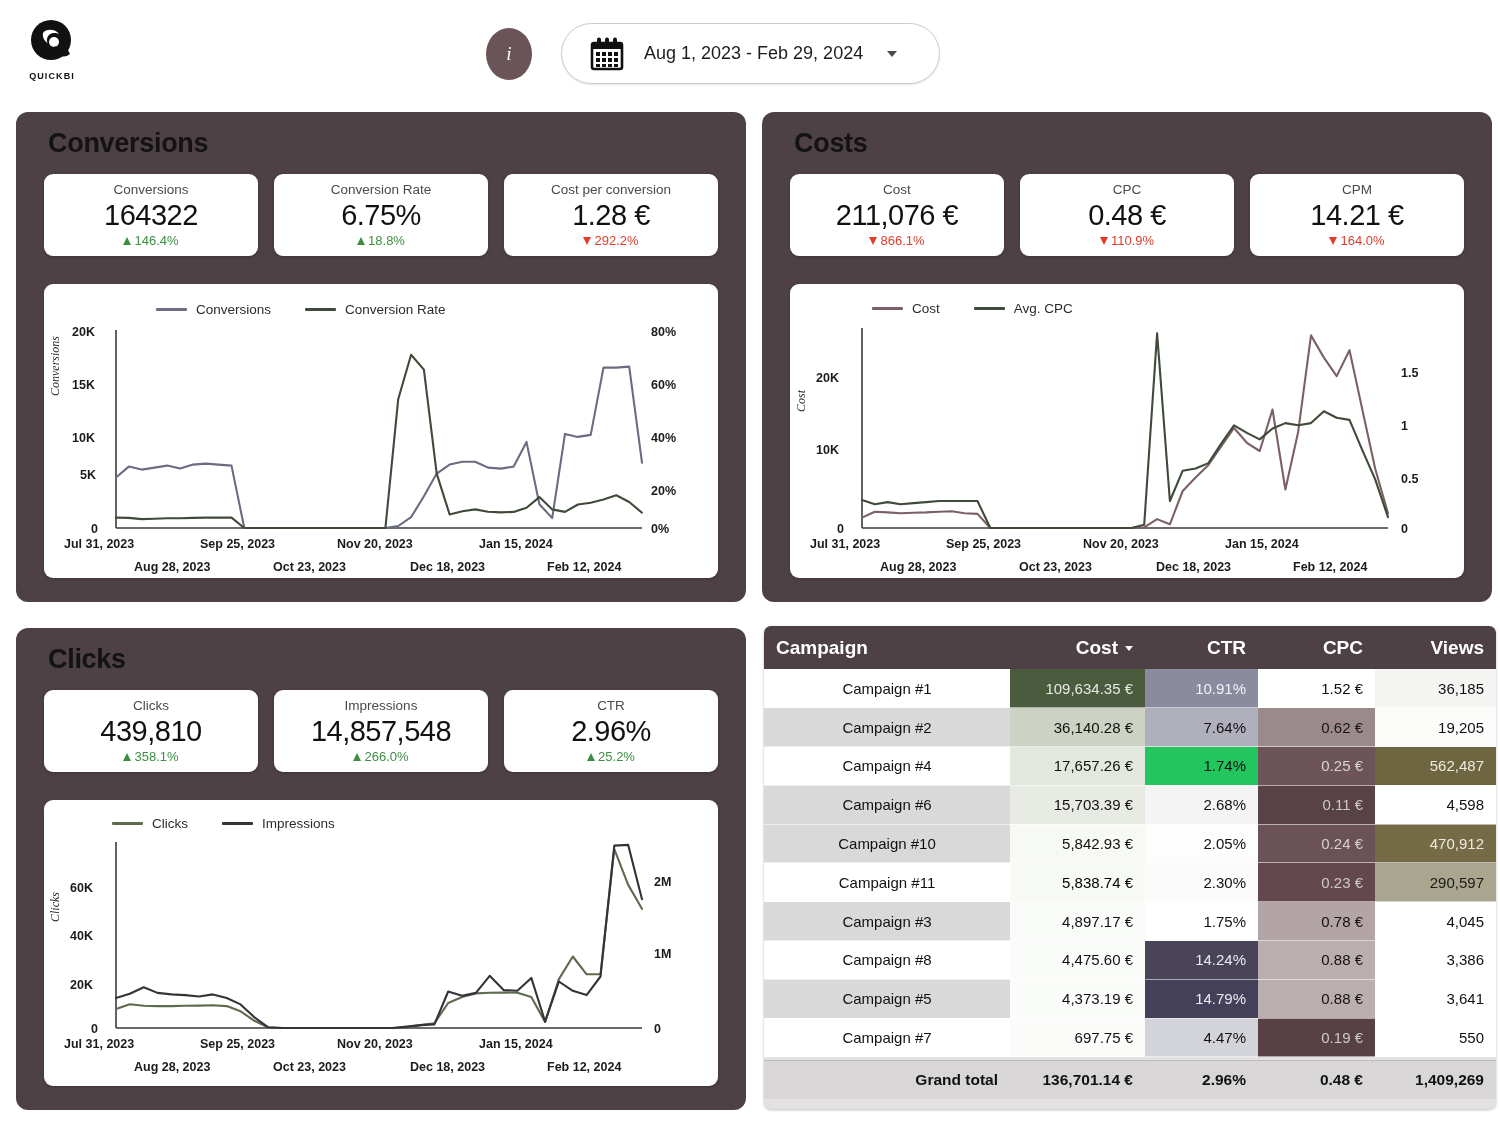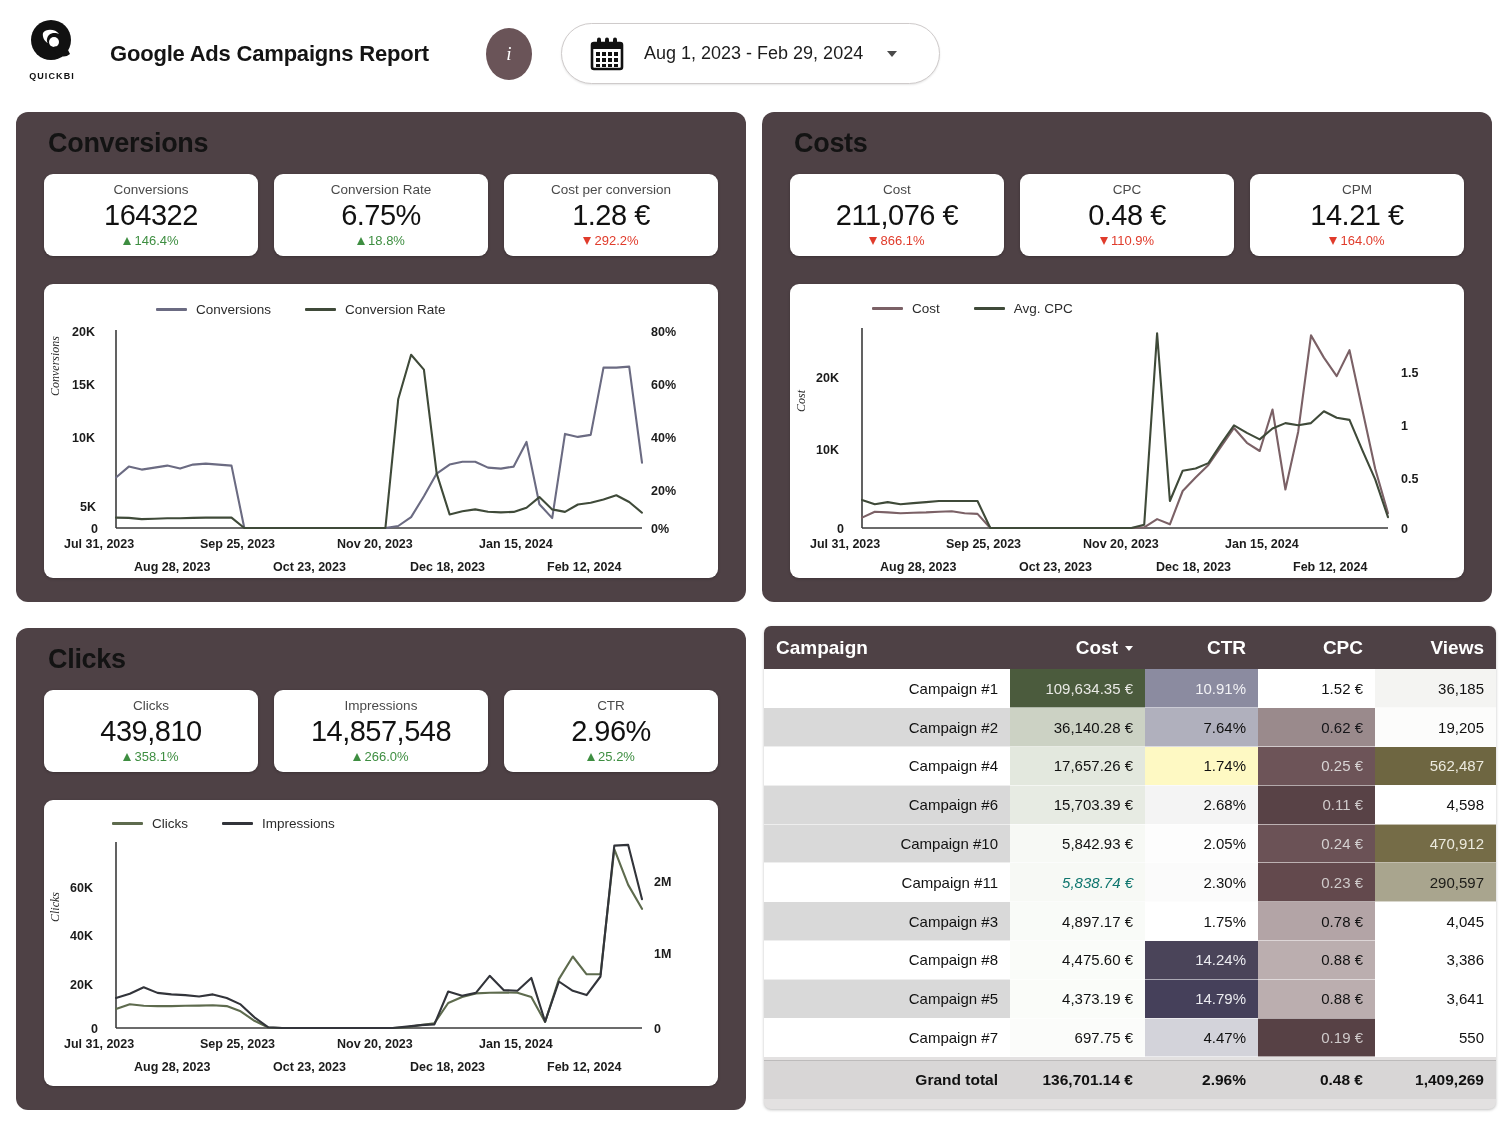--- a/index.html
+++ b/index.html
@@ -59,21 +59,21 @@
 
   
   .tbl-wrap { position: absolute; left: 764px; top: 626px; width: 732px; height: 483px;
               background: #e3e1e1; border-radius: 7px; overflow: hidden; box-shadow: 0 1px 3px rgba(0,0,0,.25); }
   table.camp { width: 732px; border-collapse: collapse; table-layout: fixed; }
   table.camp th { background: #4e4145; color: #ffffff; font-size: 19px; font-weight: bold;
                   height: 43px; padding: 0 12px; text-align: right; }
   table.camp th.c0 { text-align: left; }
   table.camp td { font-size: 15px; color: #111; height: 38.8px; padding: 0 12px; text-align: right;
                   border-bottom: 1px solid rgba(255,255,255,.55); white-space: nowrap; }
-  table.camp td.c0 { text-align: right; }
+  table.camp td.c0 { text-align: center; }
   .grand { position: absolute; left: 0; bottom: 10px; width: 732px; height: 39px; background: #d8d6d6;
            display: flex; align-items: center; border-top: 1px solid #bdbbbb; }
   .grand > div { font-size: 15.5px; font-weight: bold; color: #111; padding: 0 12px; text-align: right; }
   .g0 { width: 246px; text-align: left; }
   .g1 { width: 135px; text-align: right; }
   .g2 { width: 113px; text-align: right; }
   .g3 { width: 117px; text-align: right; }
   .g4 { width: 121px; text-align: right; }
   .sort-caret { display: inline-block; width: 0; height: 0; border-left: 4px solid transparent;
                 border-right: 4px solid transparent; border-top: 5px solid #ffffff; margin-left: 7px; vertical-align: middle; }
@@ -91,21 +91,20 @@
           <circle cx="25" cy="24" r="20" fill="#111111"></circle>
           <path d="M17 17 C20 12, 30 13, 33 18 C31 17, 26 16, 23 19 C21 21, 20 25, 22 27 C19 26, 16 21, 17 17 Z" fill="#ffffff"></path>
           <path d="M28 26 m-5 0 a5 5 0 1 0 10 0 a5 5 0 1 0 -10 0" fill="#ffffff"></path>
           <path d="M30 31 C33 36, 38 38, 42 35 C41 41, 33 42, 29 36 Z" fill="#111111"></path>
           <path d="M29 30 C33 35, 38 37, 42 34 L44 38 C38 43, 31 40, 27 33 Z" fill="#111111"></path>
         </svg>
       </div>
       <div class="logo-text">QUICKBI</div>
     </div>
 
-    <div class="report-title">Google Ads Campaigns Report</div>
 
     <div class="info-badge">
       <span>i</span>
     </div>
 
     <div class="date-picker">
       <span class="cal-icon">
         <svg width="38" height="38" viewBox="0 0 38 38">
           <rect x="4" y="8" width="30" height="26" rx="2" fill="#ffffff" stroke="#111" stroke-width="2.6"></rect>
           <rect x="4" y="8" width="30" height="6" fill="#111111"></rect>
@@ -172,21 +171,21 @@
         <span class="lg-item">
           <span class="lg-line" style="background:#3f4a39"></span>
           <span>Conversion Rate</span>
         </span>
       </div>
       <div class="ax-label" style="left:4px; top:112px; transform:rotate(-90deg); transform-origin:left top;">Conversions</div>
 
       <div class="ax-tick" style="left:28px; top:41px;">20K</div>
       <div class="ax-tick" style="left:28px; top:94px;">15K</div>
       <div class="ax-tick" style="left:28px; top:147px;">10K</div>
-      <div class="ax-tick" style="left:36px; top:216px;text-align:center;">5K</div>
+      <div class="ax-tick" style="left:36px; top:184px;text-align:center;">5K</div>
       <div class="ax-tick" style="left:47px; top:238px;">0</div>
 
       <div class="ax-tick" style="left:607px; top:41px;">80%</div>
       <div class="ax-tick" style="left:607px; top:94px;">60%</div>
       <div class="ax-tick" style="left:607px; top:147px;">40%</div>
       <div class="ax-tick" style="left:607px; top:200px;">20%</div>
       <div class="ax-tick" style="left:607px; top:238px;">0%</div>
 
       <svg id="svg-conversions" width="674" height="294" viewBox="0 0 674 294" style="position:absolute;left:0;top:0;">
           <path d="M 72 46 L 72 244 M 72 244 L 598 244" stroke="#3b3b3b" stroke-width="1.6" fill="none"></path>
@@ -366,41 +365,41 @@
             <tr>
               <td class="c0" style="background: rgb(217, 217, 217); color: rgb(17, 17, 17); width: 246px;">Campaign #2</td>
               <td class="" style="background: rgb(204, 210, 196); color: rgb(17, 17, 17); width: 135px;">36,140.28 €</td>
               <td class="" style="background: rgb(176, 176, 189); color: rgb(17, 17, 17); width: 113px;">7.64%</td>
               <td class="" style="background: rgb(154, 138, 140); color: rgb(22, 22, 26); width: 117px;">0.62 €</td>
               <td class="" style="background: rgb(252, 252, 251); color: rgb(17, 17, 17); width: 121px;">19,205</td>
             </tr>
             <tr>
               <td class="c0" style="background: rgb(255, 255, 255); color: rgb(17, 17, 17); width: 246px;">Campaign #4</td>
               <td class="" style="background: rgb(227, 232, 222); color: rgb(17, 17, 17); width: 135px;">17,657.26 €</td>
-              <td class="" style="background: #fef9c3; color: rgb(17, 17, 17); width: 113px;">1.74%</td>
+              <td class="" style="background: #22c55e; color: rgb(17, 17, 17); width: 113px;">1.74%</td>
               <td class="" style="background: rgb(109, 84, 88); color: rgb(216, 212, 212); width: 117px;">0.25 €</td>
               <td class="" style="background: rgb(110, 102, 65); color: rgb(236, 234, 222); width: 121px;">562,487</td>
             </tr>
             <tr>
               <td class="c0" style="background: rgb(217, 217, 217); color: rgb(17, 17, 17); width: 246px;">Campaign #6</td>
               <td class="" style="background: rgb(231, 235, 227); color: rgb(17, 17, 17); width: 135px;">15,703.39 €</td>
               <td class="" style="background: rgb(244, 244, 244); color: rgb(17, 17, 17); width: 113px;">2.68%</td>
               <td class="" style="background: rgb(88, 66, 70); color: rgb(207, 202, 202); width: 117px;">0.11 €</td>
               <td class="" style="background: rgb(255, 255, 255); color: rgb(17, 17, 17); width: 121px; padding-left: 27px;">4,598</td>
             </tr>
             <tr>
               <td class="c0" style="background: rgb(217, 217, 217); color: rgb(17, 17, 17); width: 246px;">Campaign #10</td>
               <td class="" style="background: rgb(247, 249, 245); color: rgb(17, 17, 17); width: 135px;">5,842.93 €</td>
               <td class="" style="background: rgb(253, 253, 253); color: rgb(17, 17, 17); width: 113px;">2.05%</td>
               <td class="" style="background: rgb(107, 82, 86); color: rgb(212, 208, 208); width: 117px;">0.24 €</td>
               <td class="" style="background: rgb(117, 108, 71); color: rgb(236, 234, 222); width: 121px;">470,912</td>
             </tr>
             <tr>
               <td class="c0" style="background: rgb(255, 255, 255); color: rgb(17, 17, 17); width: 246px;">Campaign #11</td>
-              <td class="" style="background: rgb(247, 249, 245); color: #0f766e; width: 135px; font-style: italic;">5,838.74 €</td>
+              <td class="" style="background: rgb(247, 249, 245); color: #000000; width: 135px;">5,838.74 €</td>
               <td class="" style="background: rgb(251, 251, 251); color: rgb(17, 17, 17); width: 113px;">2.30%</td>
               <td class="" style="background: rgb(99, 73, 77); color: rgb(207, 202, 202); width: 117px;">0.23 €</td>
               <td class="" style="background: rgb(169, 165, 142); color: rgb(27, 27, 23); width: 121px;">290,597</td>
             </tr>
             <tr>
               <td class="c0" style="background: rgb(217, 217, 217); color: rgb(17, 17, 17); width: 246px;">Campaign #3</td>
               <td class="" style="background: rgb(249, 251, 248); color: rgb(17, 17, 17); width: 135px;">4,897.17 €</td>
               <td class="" style="background: rgb(255, 255, 255); color: rgb(17, 17, 17); width: 113px;">1.75%</td>
               <td class="" style="background: rgb(179, 164, 166); color: rgb(18, 18, 18); width: 117px;">0.78 €</td>
               <td class="" style="background: rgb(255, 255, 255); color: rgb(17, 17, 17); width: 121px;">4,045</td>

